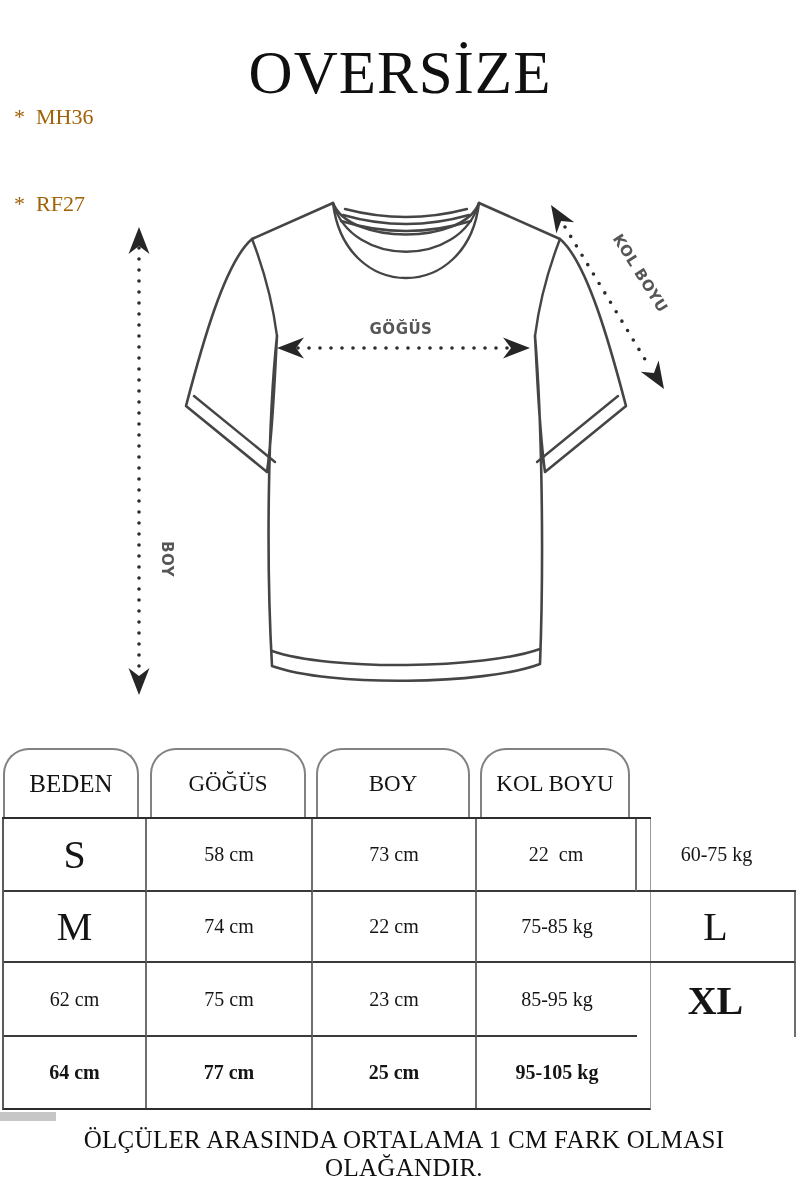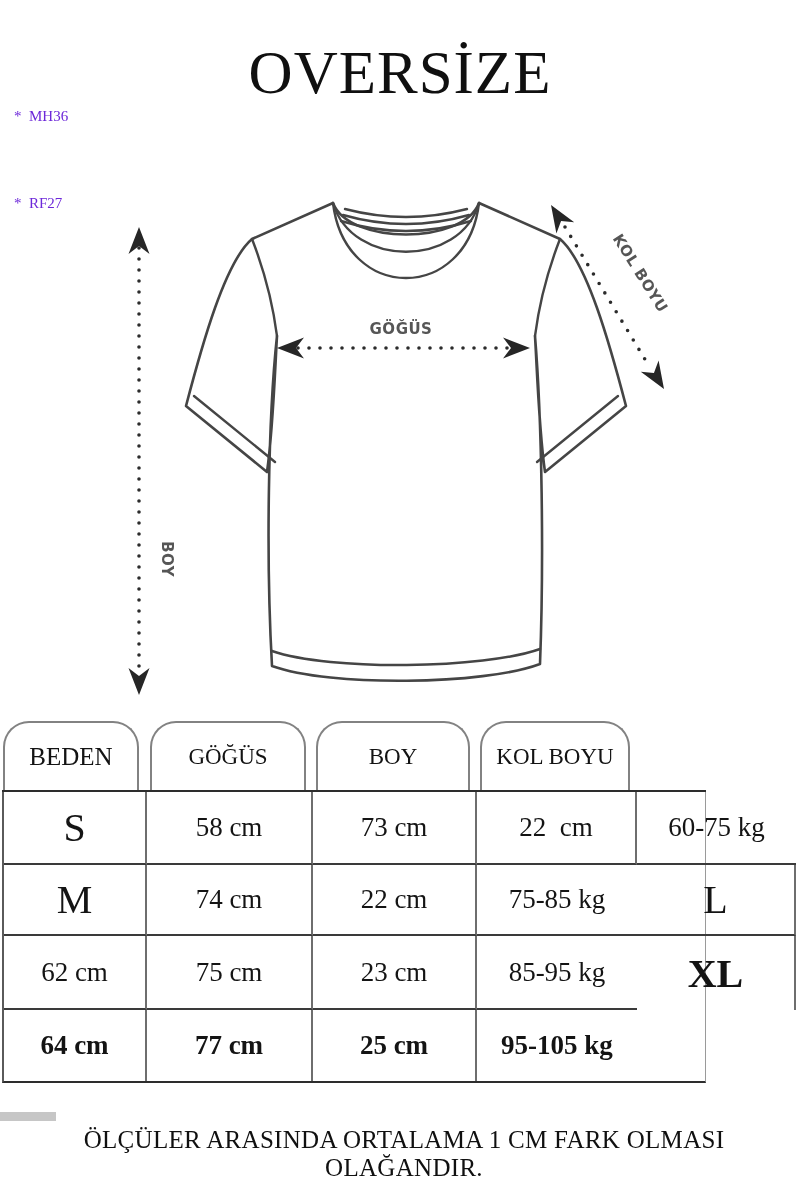--- a/index.html
+++ b/index.html
@@ -2,37 +2,37 @@
 <html><head>
 <meta charset="utf-8">
 <style>
   html,body{margin:0;padding:0;background:#e9e9e9;}
   .page{
     position:relative;width:800px;height:1200px;background:#ffffff;
     margin:0 auto;overflow:hidden;
     font-family:"Liberation Serif","DejaVu Serif",serif;color:#141414;
   }
   
-  .codes{position:absolute;left:14px;top:44px;font-size:15px;line-height:29px;white-space:pre;color:#6d28d9;}
+  .codes{position:absolute;left:14px;top:44px;font-size:22px;line-height:29px;white-space:pre;color:#a16207;}
   .title{
     position:absolute;left:0;right:0;top:30px;margin:8px;text-align:center;
     font-size:61px;font-weight:400;letter-spacing:1px;color:#101010;
   }
   
   .diagram{position:absolute;left:0;top:150px;width:800px;height:565px;}
   .shirt-line{fill:none;stroke:#454545;stroke-width:2.4;stroke-linecap:round;stroke-linejoin:round;}
   .shirt-body{fill:#ffffff;stroke:#454545;stroke-width:2.6;stroke-linejoin:round;}
   .dotline{fill:none;stroke:#2b2b2b;stroke-width:3.6;stroke-linecap:round;stroke-dasharray:0 11;}
   .ah{fill:#262626;stroke:none;}
   .diag-label{
     font-family:"DejaVu Sans","Liberation Sans",sans-serif;font-weight:bold;
     font-size:15px;fill:#565656;letter-spacing:0.5px;
   }
   
-  .size-table{position:absolute;left:2px;top:718px;width:704px;}
+  .size-table{position:absolute;left:2px;top:745px;width:649px;}
   .thead{
     display:grid;grid-template-columns:143px 166px 164px 160px 159px;
     height:74px;border-bottom:2.2px solid #2d2d2d;box-sizing:border-box;
   }
   .tab{
     margin:3px 5px 0 5px;background:#fff;
     border:2px solid #828282;border-bottom:none;border-radius:26px 26px 0 0;
     display:flex;align-items:center;justify-content:center;text-align:center;
     font-size:23px;color:#131313;padding:0 8px;box-sizing:border-box;
   }
@@ -40,21 +40,21 @@
   .thead .tab:nth-child(5){margin-left:2px;margin-right:0;font-size:16.5px;line-height:1.25;}
   .tbody{
     display:grid;grid-template-columns:143px 166px 164px 160px 159px;
     grid-template-rows:73px 71px 74px 71px;
     border-left:2px solid #5a5a5a;border-right:1.5px solid #9a9a9a;
     border-bottom:2.2px solid #2d2d2d;box-sizing:border-box;
   }
   .cell{
     display:flex;align-items:center;justify-content:center;
     border-right:2px solid #6e6e6e;border-bottom:2px solid #3a3a3a;
-    font-size:27px;color:#141414;white-space:pre;box-sizing:border-box;
+    font-size:20px;color:#141414;white-space:pre;box-sizing:border-box;
   }
   .cell.last-col{border-right:none;}
   .cell.last-row{border-bottom:none;font-weight:bold;}
   .cell.size-cell{font-size:40px;}
   
   .footer-note{
     position:absolute;left:8px;right:0;top:1126px;text-align:center;
     font-size:25px;letter-spacing:0.3px;color:#101010;
   }
   .artifact-bar{position:absolute;left:0;top:1112px;width:56px;height:9px;background:#c6c6c6;}

